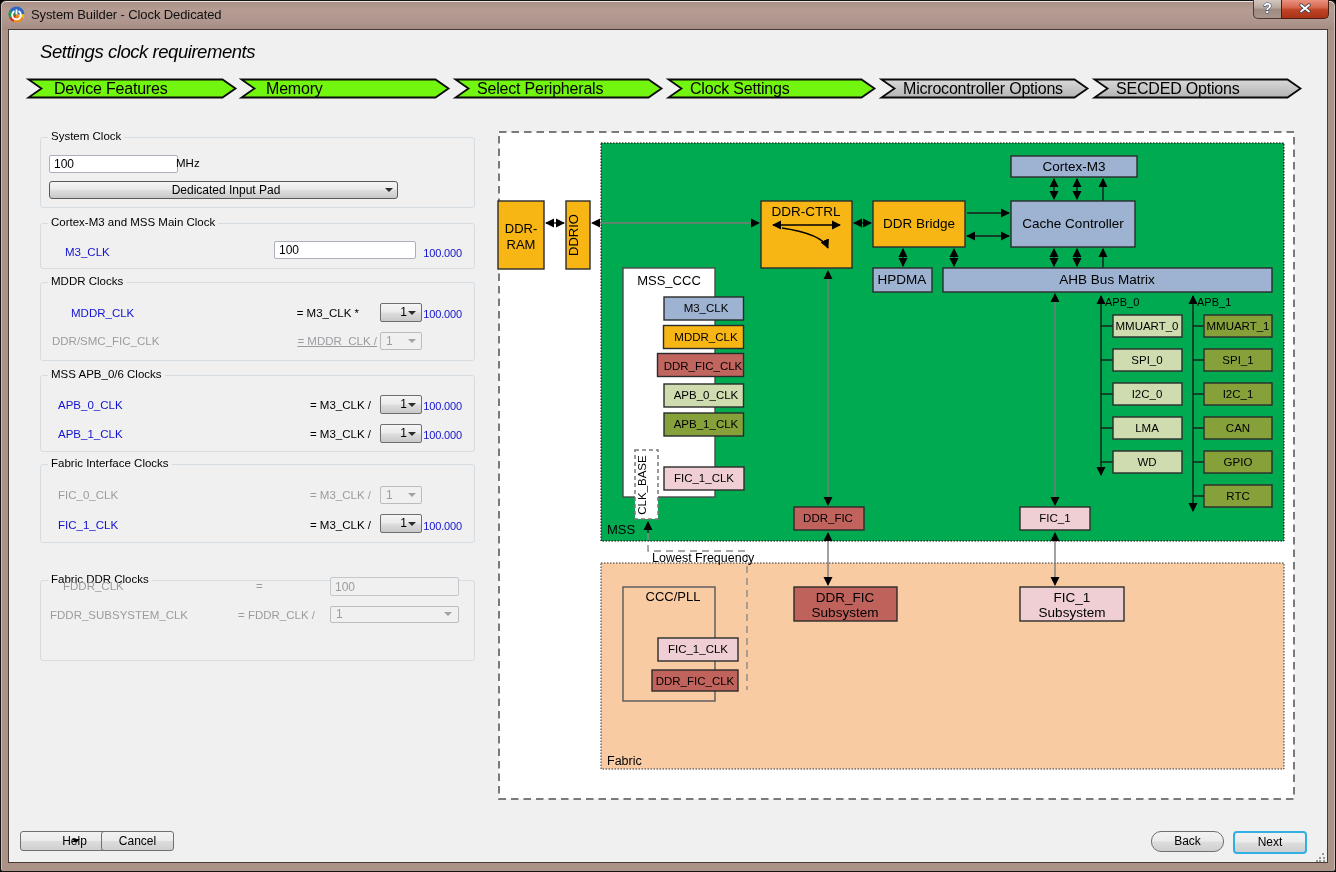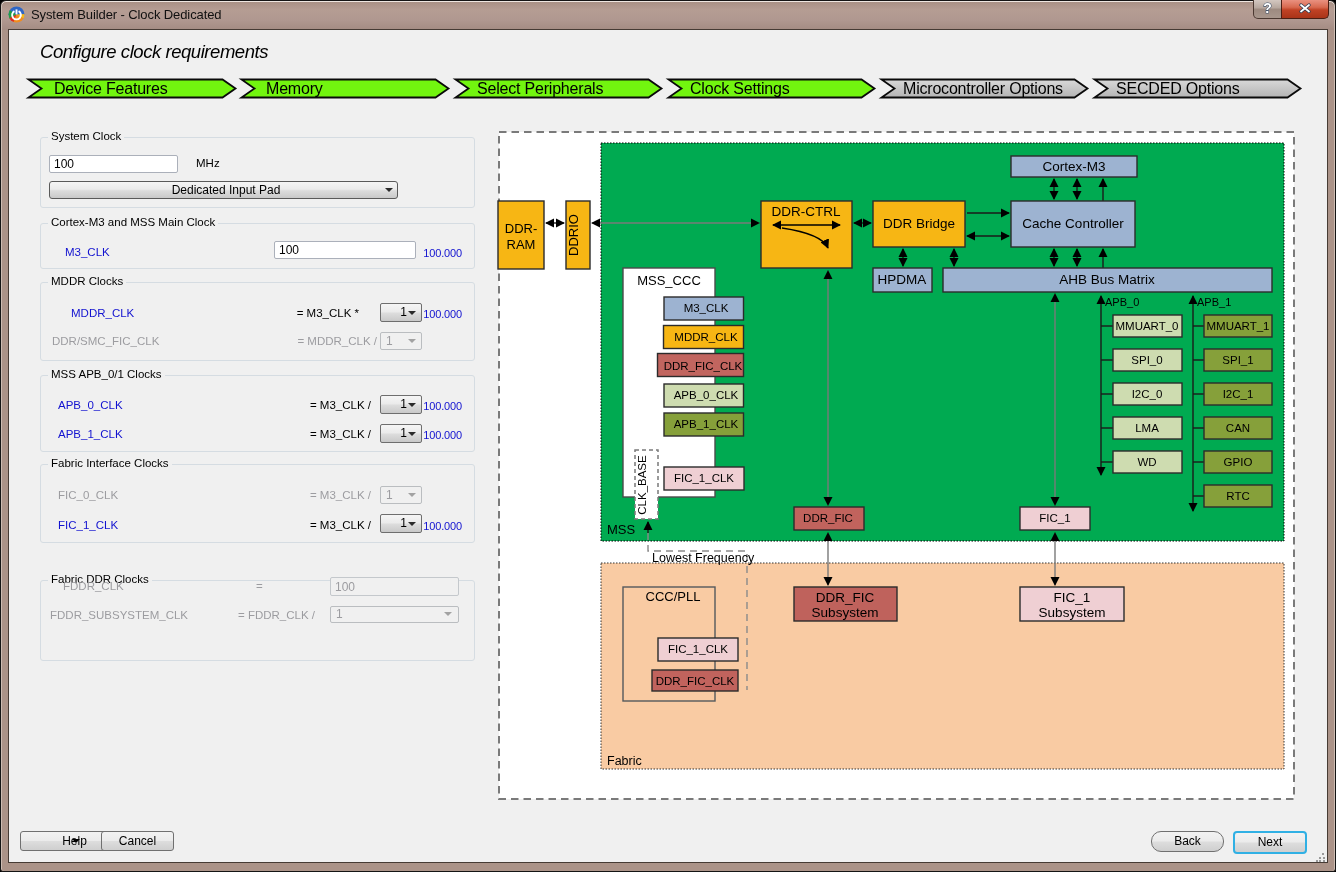--- a/index.html
+++ b/index.html
@@ -61,21 +61,21 @@
       <g stroke="#2a3b52" stroke-width="3.4" stroke-linecap="round">
         <path d="M19 5 L27 11.5"></path>
         <path d="M27 5 L19 11.5"></path>
       </g>
       <g stroke="#fff" stroke-width="1.8" stroke-linecap="round">
         <path d="M19 5 L27 11.5"></path>
         <path d="M27 5 L19 11.5"></path>
       </g>
     </svg>
   </div>
-<div id="heading">Configure clock requirements</div>
+<div id="heading">Settings clock requirements</div>
 
 <svg class="abs" style="left:0;top:0" width="1336" height="110" viewBox="0 0 1336 110">
   <defs>
     <linearGradient id="gg" x1="0" y1="0" x2="0" y2="1">
       <stop offset="0" stop-color="#d9d9d9"></stop>
         <stop offset="1" stop-color="#b4b4b4"></stop>
     </linearGradient>
   </defs>
   <g stroke="#0a0a0a" stroke-width="1.8">
     <path d="M28.5 79.5 L222.5 79.5 L235.5 88.5 L222.5 97.5 L28.5 97.5 L41.5 88.5 Z" fill="#72f50f"></path>
@@ -92,46 +92,46 @@
     <text x="690" y="94">Clock Settings</text>
     <text x="903" y="94">Microcontroller Options</text>
     <text x="1116" y="94">SECDED Options</text>
   </g>
 </svg>
 
 <div class="grp" style="top:137px;height:69px;">
     <span>System Clock</span>
   </div>
 <input class="inp" style="left: 49px; top: 155px; width: 129px; height: 18px;" value="100">
-<div class="lbl" style="left:196px;top:157px;">MHz</div>
+<div class="lbl" style="left:176px;top:157px;">MHz</div>
 <div class="cmb" style="left:49px;top:181px;width:349px;height:18px;line-height:16px;border-color:#5a5a5a;border-radius:3px;">Dedicated Input Pad</div>
 <div class="da" style="left:385px;top:188px;"></div>
 
 <div class="grp" style="top:223px;height:44px;">
     <span>Cortex-M3 and MSS Main Clock</span>
   </div>
 <div class="lbl blue" style="left:65px;top:246px;">M3_CLK</div>
 <input class="inp" style="left: 274px; top: 241px; width: 142px; height: 18px;" value="100">
 <div class="lbl blue r val" style="left:422px;top:247px;width:40px;">100.000</div>
 
 <div class="grp" style="top:282px;height:77px;">
     <span>MDDR Clocks</span>
   </div>
 <div class="lbl blue" style="left:71px;top:307px;">MDDR_CLK</div>
 <div class="lbl r" style="left:259px;top:307px;width:100px;">= M3_CLK *</div>
 <div class="cmb" style="left:380px;top:303px;width:42px;height:19px;line-height:17px;">1</div>
 <div class="da" style="left:408px;top:311px;"></div>
 <div class="lbl blue r val" style="left:422px;top:308px;width:40px;">100.000</div>
 <div class="lbl gray" style="left:52px;top:335px;">DDR/SMC_FIC_CLK</div>
-<div class="lbl gray r" style="left:259px;top:335px;width:118px;">= MDDR_CLK /</div>
+<div class="lbl gray r" style="left:259px;top:335px;width:118px;text-decoration:underline;">= MDDR_CLK /</div>
 <div class="cmbd" style="left:380px;top:332px;width:42px;height:18px;line-height:16px;">1</div>
 <div class="da dad" style="left:408px;top:339px;"></div>
 
 <div class="grp" style="top:375px;height:75px;">
-    <span>MSS APB_0/1 Clocks</span>
+    <span>MSS APB_0/6 Clocks</span>
   </div>
 <div class="lbl blue" style="left:58px;top:399px;">APB_0_CLK</div>
 <div class="lbl r" style="left:259px;top:399px;width:112px;">= M3_CLK /</div>
 <div class="cmb" style="left:380px;top:395px;width:42px;height:19px;line-height:17px;">1</div>
 <div class="da" style="left:408px;top:403px;"></div>
 <div class="lbl blue r val" style="left:422px;top:400px;width:40px;">100.000</div>
 <div class="lbl blue" style="left:58px;top:428px;">APB_1_CLK</div>
 <div class="lbl r" style="left:259px;top:428px;width:112px;">= M3_CLK /</div>
 <div class="cmb" style="left:380px;top:424px;width:42px;height:19px;line-height:17px;">1</div>
 <div class="da" style="left:408px;top:432px;"></div>

